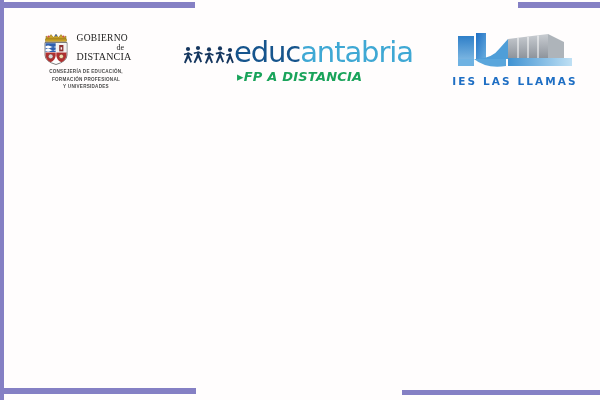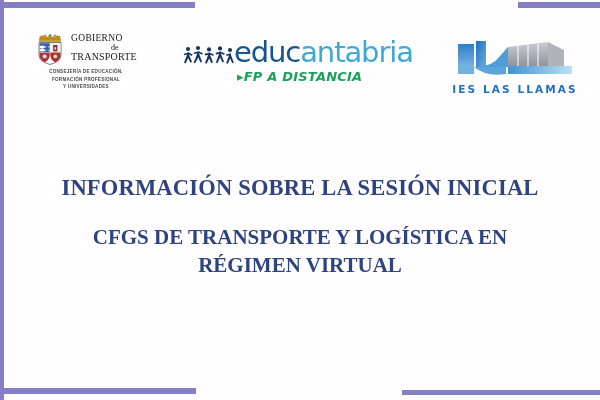--- a/index.html
+++ b/index.html
@@ -111,21 +111,21 @@
     font-size: 13px;
     letter-spacing: .2px;
     color: #19a35a;
     white-space: nowrap;
   }
 
   
   #logo-llamas {
     position: absolute;
     left: 452px;
-    top: 12px;
+    top: 4px;
     width: 126px;
     height: 62px;
   }
   #llamas-building { display: block; width: 126px; height: 42px; }
   #llamas-text {
     margin-top: 1px;
     text-align: center;
     font-family: "DejaVu Sans", sans-serif;
     font-weight: bold;
     font-size: 10.5px;
@@ -193,21 +193,21 @@
 
           <path d="M4.6 20.6 H14.7 V23.2 Q14.7 27.8 9.7 30.2 Q4.6 27.8 4.6 23.2 Z" fill="#b03030"></path>
           <circle cx="9.7" cy="24.4" r="2.4" fill="#d9d9d9" stroke="#7a1f1f" stroke-width=".5"></circle>
 
           <path d="M15.3 20.6 H25.4 V23.2 Q25.4 27.8 20.3 30.2 Q15.3 27.8 15.3 23.2 Z" fill="#b03030"></path>
           <circle cx="20.3" cy="24.4" r="2.2" fill="#f0e0b0" stroke="#7a1f1f" stroke-width=".5"></circle>
         </svg>
         <div id="cantabria-wordmark">
           <span class="cw-line" id="cantabria-gobierno">GOBIERNO</span>
           <span class="cw-line" id="cantabria-de">de</span>
-          <span class="cw-line" id="cantabria-cantabria">TRANSPORTE</span>
+          <span class="cw-line" id="cantabria-cantabria">DISTANCIA</span>
         </div>
       </div>
       <div id="cantabria-subtitle">
         <span>CONSEJERÍA DE EDUCACIÓN,</span>
         <span>FORMACIÓN PROFESIONAL</span>
         <span>Y UNIVERSIDADES</span>
       </div>
     </div>
 
     <div id="logo-educantabria">
@@ -282,21 +282,14 @@
         <path d="M56 26 L120 26 L120 34 L56 34 Z" fill="url(#gBlueC)"></path>
 
         <path d="M22 27 Q34 37 54 34 L54 27 Z" fill="#5aa6dc"></path>
         <rect x="6" y="27" width="16" height="7" fill="#6fb2e2"></rect>
       </svg>
       <div id="llamas-text">IES LAS LLAMAS</div>
     </div>
 
   </div>
 
-  <div id="title-block">
-    <div id="main-title">INFORMACIÓN SOBRE LA SESIÓN INICIAL</div>
-    <div id="subtitle">
-      <span class="st-line">CFGS DE TRANSPORTE Y LOGÍSTICA EN</span>
-      <span class="st-line">RÉGIMEN VIRTUAL</span>
-    </div>
-  </div>
 
 </div>
 
 </body></html>

